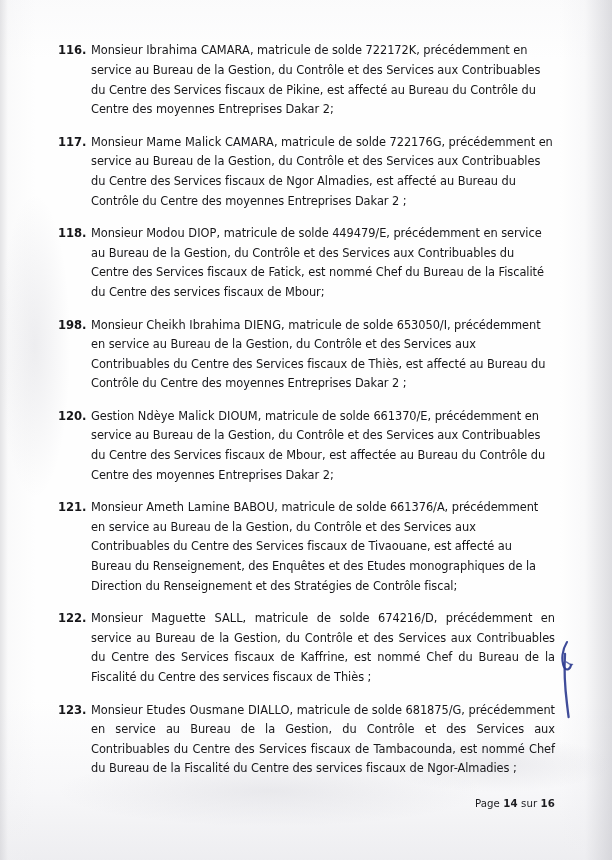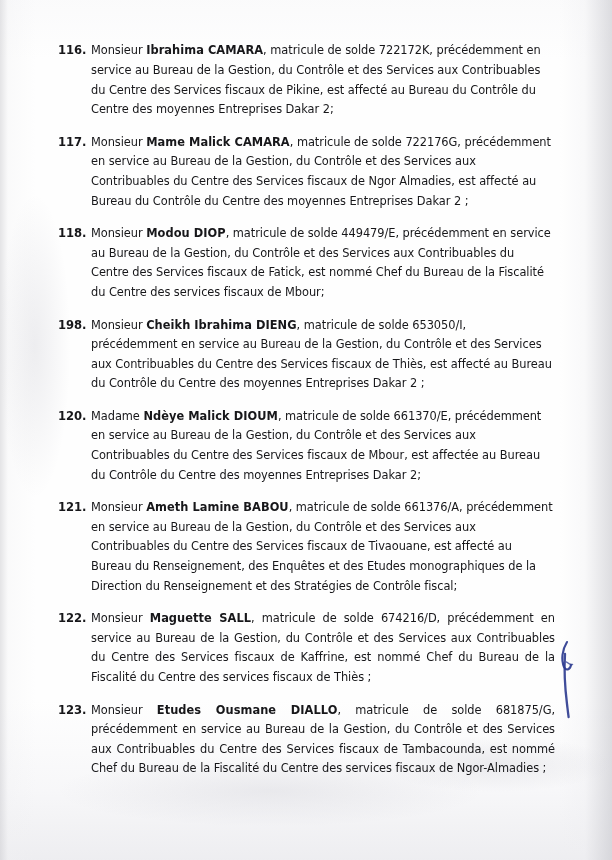--- a/index.html
+++ b/index.html
@@ -81,21 +81,21 @@
   .clause-number {
     position: absolute;
     left: 0;
     top: 0;
     font-weight: bold;
     font-size: 11.6px;
     letter-spacing: -0.1px;
   }
 
   .clause-text { display: block; }
-  .name { font-weight: bold; letter-spacing: 0.05px; }
+  .name { font-weight: normal; letter-spacing: 0.05px; }
 
   
   .footer {
     position: absolute;
     left: 0;
     top: 798px;
     width: 555px;
     text-align: right;
     font-size: 10.2px;
     color: #1c1c20;
@@ -140,21 +140,21 @@
       <span class="clause-text"><span>Monsieur </span><span class="name">Modou DIOP</span><span>, matricule de solde 449479/E, précédemment en service au Bureau de la Gestion, du Contrôle et des Services aux Contribuables du Centre des Services fiscaux de Fatick, est nommé Chef du Bureau de la Fiscalité du Centre des services fiscaux de Mbour;</span></span>
     </p>
 
     <p class="clause">
       <span class="clause-number">198.</span>
       <span class="clause-text"><span>Monsieur </span><span class="name">Cheikh Ibrahima DIENG</span><span>, matricule de solde 653050/I, précédemment en service au Bureau de la Gestion, du Contrôle et des Services aux Contribuables du Centre des Services fiscaux de Thiès, est affecté au Bureau du Contrôle du Centre des moyennes Entreprises Dakar 2 ;</span></span>
     </p>
 
     <p class="clause">
       <span class="clause-number">120.</span>
-      <span class="clause-text"><span>Madame </span><span class="name">Ndèye Malick DIOUM</span><span>, matricule de solde 661370/E, précédemment en service au Bureau de la Gestion, du Contrôle et des Services aux Contribuables du Centre des Services fiscaux de Mbour, est affectée au Bureau du Contrôle du Centre des moyennes Entreprises Dakar 2;</span></span>
+      <span class="clause-text"><span>Gestion </span><span class="name">Ndèye Malick DIOUM</span><span>, matricule de solde 661370/E, précédemment en service au Bureau de la Gestion, du Contrôle et des Services aux Contribuables du Centre des Services fiscaux de Mbour, est affectée au Bureau du Contrôle du Centre des moyennes Entreprises Dakar 2;</span></span>
     </p>
 
     <p class="clause">
       <span class="clause-number">121.</span>
       <span class="clause-text"><span>Monsieur </span><span class="name">Ameth Lamine BABOU</span><span>, matricule de solde 661376/A, précédemment en service au Bureau de la Gestion, du Contrôle et des Services aux Contribuables du Centre des Services fiscaux de Tivaouane, est affecté au Bureau du Renseignement, des Enquêtes et des Etudes monographiques de la Direction du Renseignement et des Stratégies de Contrôle fiscal;</span></span>
     </p>
 
     <p class="clause justified">
       <span class="clause-number">122.</span>
       <span class="clause-text"><span>Monsieur </span><span class="name">Maguette SALL</span><span>, matricule de solde 674216/D, précédemment en service au Bureau de la Gestion, du Contrôle et des Services aux Contribuables du Centre des Services fiscaux de Kaffrine, est nommé Chef du Bureau de la Fiscalité du Centre des services fiscaux de Thiès ;</span></span>
@@ -168,14 +168,17 @@
   </div>
 
   <div class="margin-mark">
     <svg width="34" height="92" viewBox="0 0 34 92" fill="none" xmlns="http://www.w3.org/2000/svg" aria-hidden="true">
       <path d="M11 8 C6 16, 5 26, 8 33 C10 37, 14 36, 15 31" stroke="#2b3a8f" stroke-width="2.1" stroke-linecap="round" fill="none" opacity="0.92"></path>
       <path d="M9 20 C8 36, 9 54, 11 70 C11.6 75, 12 79, 12.6 83" stroke="#2b3a8f" stroke-width="2.3" stroke-linecap="round" fill="none" opacity="0.9"></path>
       <path d="M10.5 28 C13 30, 15 31, 16.5 30.5" stroke="#2b3a8f" stroke-width="1.5" stroke-linecap="round" fill="none" opacity="0.75"></path>
     </svg>
   </div>
 
+  <div class="footer">
+    <span>Page </span><b>14</b><span> sur </span><b>16</b>
+  </div>
 
 </div>
 
 </body></html>

